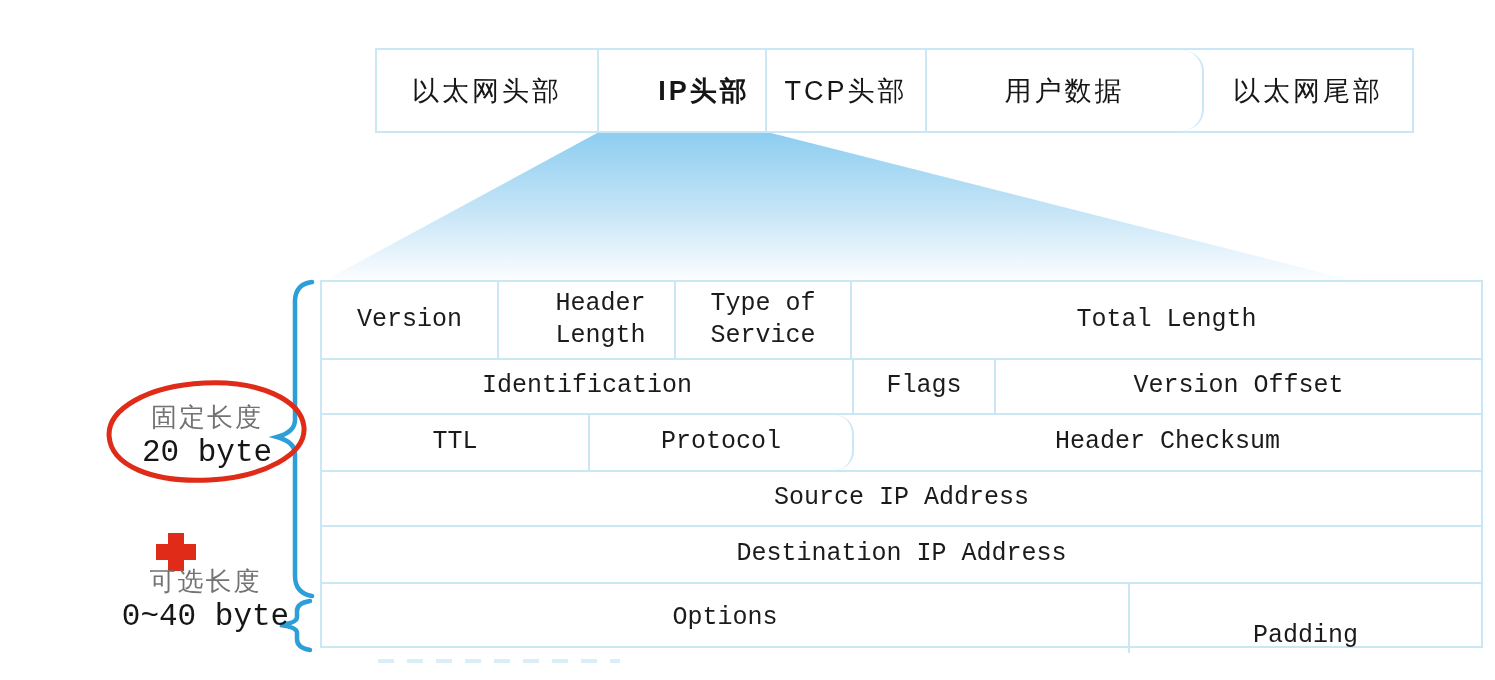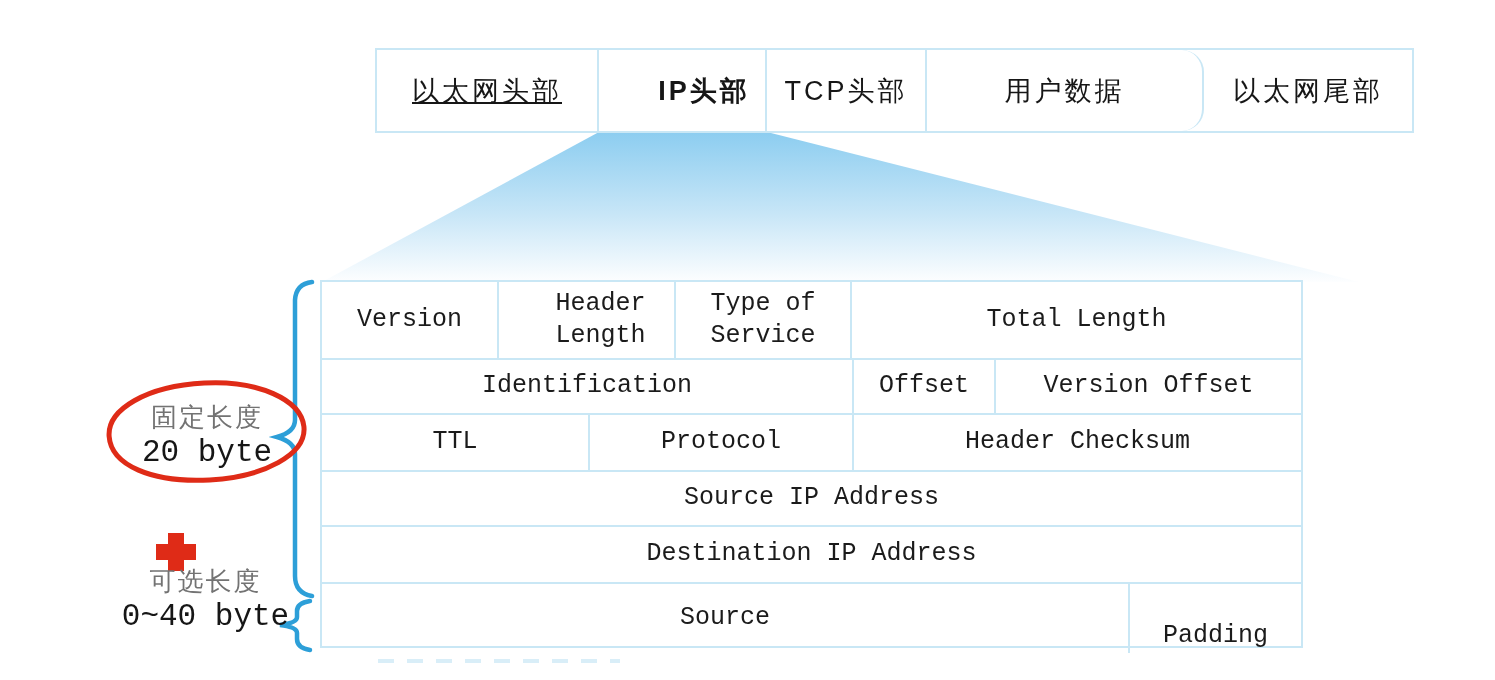--- a/index.html
+++ b/index.html
@@ -14,46 +14,46 @@
   .packet-bar{
     position:absolute;left:375px;top:48px;width:1039px;height:85px;
     display:flex;background:#ffffff;border:2px solid #c9e7f5;box-sizing:border-box;z-index:2;
   }
   .packet-bar .pcell{
     display:flex;align-items:center;justify-content:center;
     border-right:2px solid #c9e7f5;box-sizing:border-box;
     font-size:27px;letter-spacing:3px;color:#161616;white-space:nowrap;
   }
   .packet-bar .pcell:last-child{border-right:none;}
-  .pb0{flex:0 0 222px;text-decoration:underline;} .pb1{flex:0 0 168px;font-weight:bold;padding-left:44px;} .pb2{flex:0 0 160px;}
+  .pb0{flex:0 0 222px;} .pb1{flex:0 0 168px;font-weight:bold;padding-left:44px;} .pb2{flex:0 0 160px;}
   .pb3{flex:0 0 277px;border-radius:22px;} .pb4{flex:1;}
 
   
   .funnel{z-index:1;}
 
   
   .ip-table{
-    position:absolute;left:320px;top:280px;width:983px;height:368px;
+    position:absolute;left:320px;top:280px;width:1163px;height:368px;
     display:flex;flex-direction:column;background:#ffffff;
     border:2px solid #c9e7f5;box-sizing:border-box;z-index:2;
   }
   .trow{display:flex;border-bottom:2px solid #c9e7f5;box-sizing:border-box;}
   .trow:last-child{border-bottom:none;flex:1;}
   .r1{flex:0 0 78px;} .r2{flex:0 0 55px;} .r3{flex:0 0 57px;}
   .r4{flex:0 0 55px;} .r5{flex:0 0 57px;}
   .fcell{
     display:flex;align-items:center;justify-content:center;text-align:center;
     border-right:2px solid #c9e7f5;box-sizing:border-box;
     font-family:"Liberation Mono","DejaVu Sans Mono",monospace;
     font-size:25px;line-height:1.3;color:#1b1b1b;
   }
   .fcell:last-child{border-right:none;}
   .c-version{flex:0 0 177px;} .c-hlen{flex:0 0 177px;padding-left:28px;} .c-tos{flex:0 0 176px;} .c-tlen{flex:1;}
   .c-ident{flex:0 0 532px;} .c-flags{flex:0 0 142px;} .c-frag{flex:1;}
-  .c-ttl{flex:0 0 268px;text-align:center;} .c-proto{flex:0 0 264px;} .c-hcksum{flex:1;}
+  .c-ttl{flex:0 0 268px;text-align:center;} .c-proto{flex:0 0 264px;border-radius:19px;} .c-hcksum{flex:1;}
   .c-full{flex:1;}
   .c-options{flex:0 0 808px;} .c-padding{flex:1;margin-top:36px;}
   .wrap-narrow{max-width:135px;display:inline-block;}
 
   
   .anno{position:absolute;z-index:5;text-align:center;}
   .fixed-label{left:112px;top:401px;width:190px;}
   .optional-label{left:108px;top:565px;width:195px;}
   .cjk-line{font-size:26px;letter-spacing:2px;color:#737373;line-height:1.25;white-space:nowrap;}
   .mono-line{font-family:"Liberation Mono","DejaVu Sans Mono",monospace;font-size:31px;color:#161616;line-height:1.25;white-space:nowrap;}
@@ -89,36 +89,36 @@
       <div class="fcell c-hlen">
         <span class="wrap-narrow">Header Length</span>
       </div>
       <div class="fcell c-tos">
         <span class="wrap-narrow">Type of Service</span>
       </div>
       <div class="fcell c-tlen">Total Length</div>
     </div>
     <div class="trow r2">
       <div class="fcell c-ident">Identification</div>
-      <div class="fcell c-flags">Offset</div>
+      <div class="fcell c-flags">Flags</div>
       <div class="fcell c-frag">Version Offset</div>
     </div>
     <div class="trow r3">
       <div class="fcell c-ttl">TTL</div>
       <div class="fcell c-proto">Protocol</div>
       <div class="fcell c-hcksum">Header Checksum</div>
     </div>
     <div class="trow r4">
       <div class="fcell c-full">Source IP Address</div>
     </div>
     <div class="trow r5">
       <div class="fcell c-full">Destination IP Address</div>
     </div>
     <div class="trow r6">
-      <div class="fcell c-options">Source</div>
+      <div class="fcell c-options">Options</div>
       <div class="fcell c-padding">Padding</div>
     </div>
   </div>
 
   <svg class="layer marks" width="1495" height="680" viewBox="0 0 1495 680">
 
     <path d="M312,282 Q296,284 295,300 L295,420 Q295,432 277,437 Q295,442 295,454 L295,576 Q295,593 312,596" fill="none" stroke="#2d9fd8" stroke-width="4.5" stroke-linecap="round"></path>
 
     <path d="M310,601 Q297,603 297,611 L297,617 Q297,623 280,625 Q297,627 297,633 L297,639 Q297,648 310,650" fill="none" stroke="#2d9fd8" stroke-width="4.5" stroke-linecap="round"></path>
 

